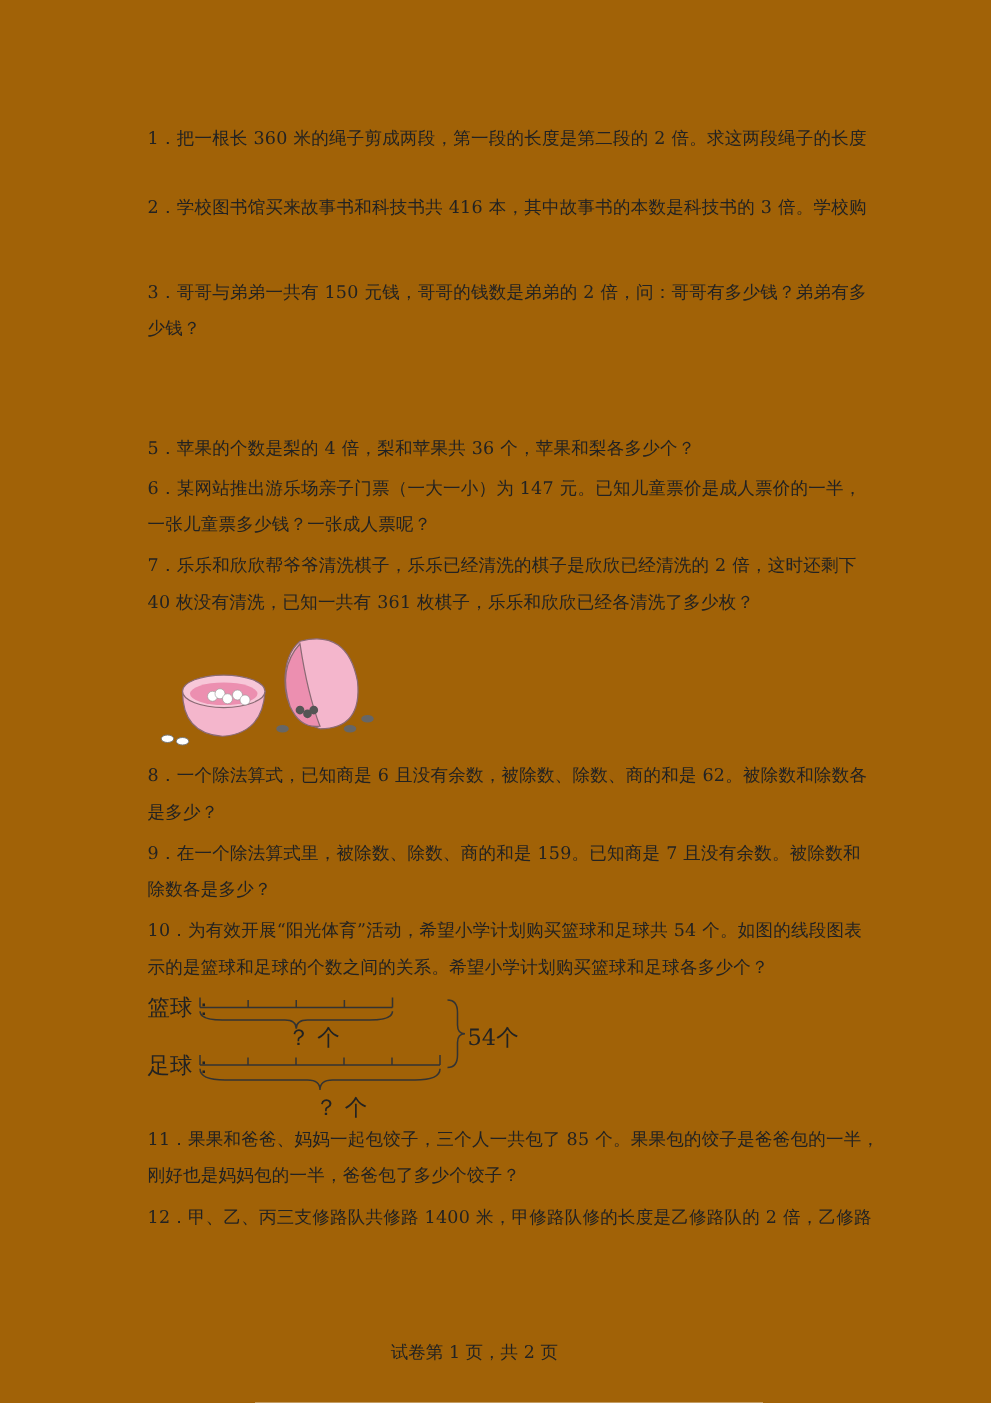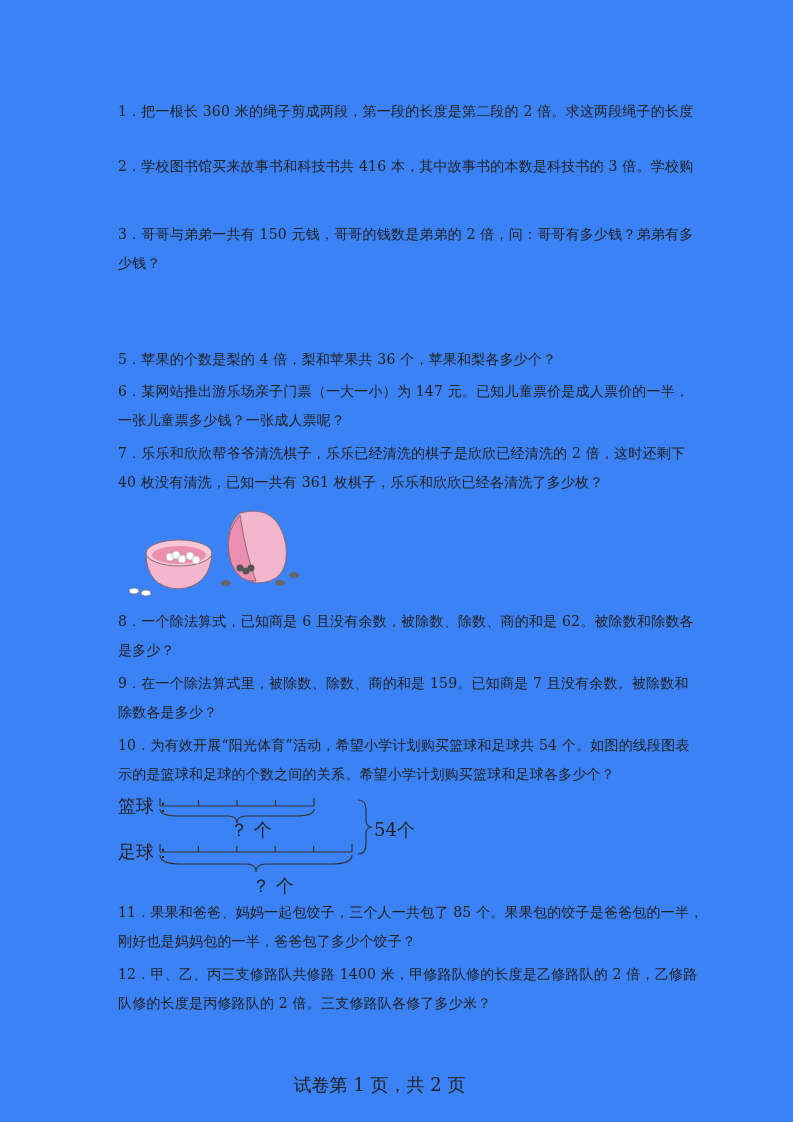--- a/index.html
+++ b/index.html
@@ -1,21 +1,21 @@
 <!DOCTYPE html>
 <html><head>
   <meta charset="utf-8">
   <style>
     html, body { margin: 0; padding: 0; background: #ffffff; }
     body { width: 793px; height: 1122px; position: relative; overflow: hidden;
       font-family: "DejaVu Serif", "Liberation Serif", serif; color: #222; }
-    .page { position: absolute; left: 0; top: 0; width: 793px; height: 1122px; background: #3b82f6; }
+    .page { position: absolute; left: 0; top: 0; width: 793px; height: 1122px; background: #a16207; }
     .q { position: absolute; left: 118px; width: 560px; font-size: 14px; line-height: 29px; letter-spacing: 0.2px; }
     .q span { display: block; white-space: nowrap; }
-    .footer { position: absolute; top: 1073px; left: 0; width: 759px; text-align: center; font-size: 18px; color: #222; }
+    .footer { position: absolute; top: 1073px; left: 0; width: 759px; text-align: center; font-size: 14px; color: #222; }
     .illus { position: absolute; left: 118px; top: 505px; width: 190px; height: 92px; }
     .diagram { position: absolute; left: 118px; top: 792px; width: 300px; height: 108px; font-size: 14px; }
     .dlabel { position: absolute; font-size: 18px; }
   </style>
 </head>
 <body>
 
 <div class="page">
 
   <div class="q" style="top:97px">
@@ -109,17 +109,16 @@
       </g>
     </svg>
   </div>
 
   <div class="q" style="top:898px">
     <span>11．果果和爸爸、妈妈一起包饺子，三个人一共包了 85 个。果果包的饺子是爸爸包的一半，</span>
     <span>刚好也是妈妈包的一半，爸爸包了多少个饺子？</span>
   </div>
   <div class="q" style="top:960px">
     <span>12．甲、乙、丙三支修路队共修路 1400 米，甲修路队修的长度是乙修路队的 2 倍，乙修路</span>
-    <span>队修的长度是丙修路队的 2 倍。三支修路队各修了多少米？</span>
   </div>
 
   <div class="footer">试卷第 1 页，共 2 页</div>
 </div>
 
 </body></html>

